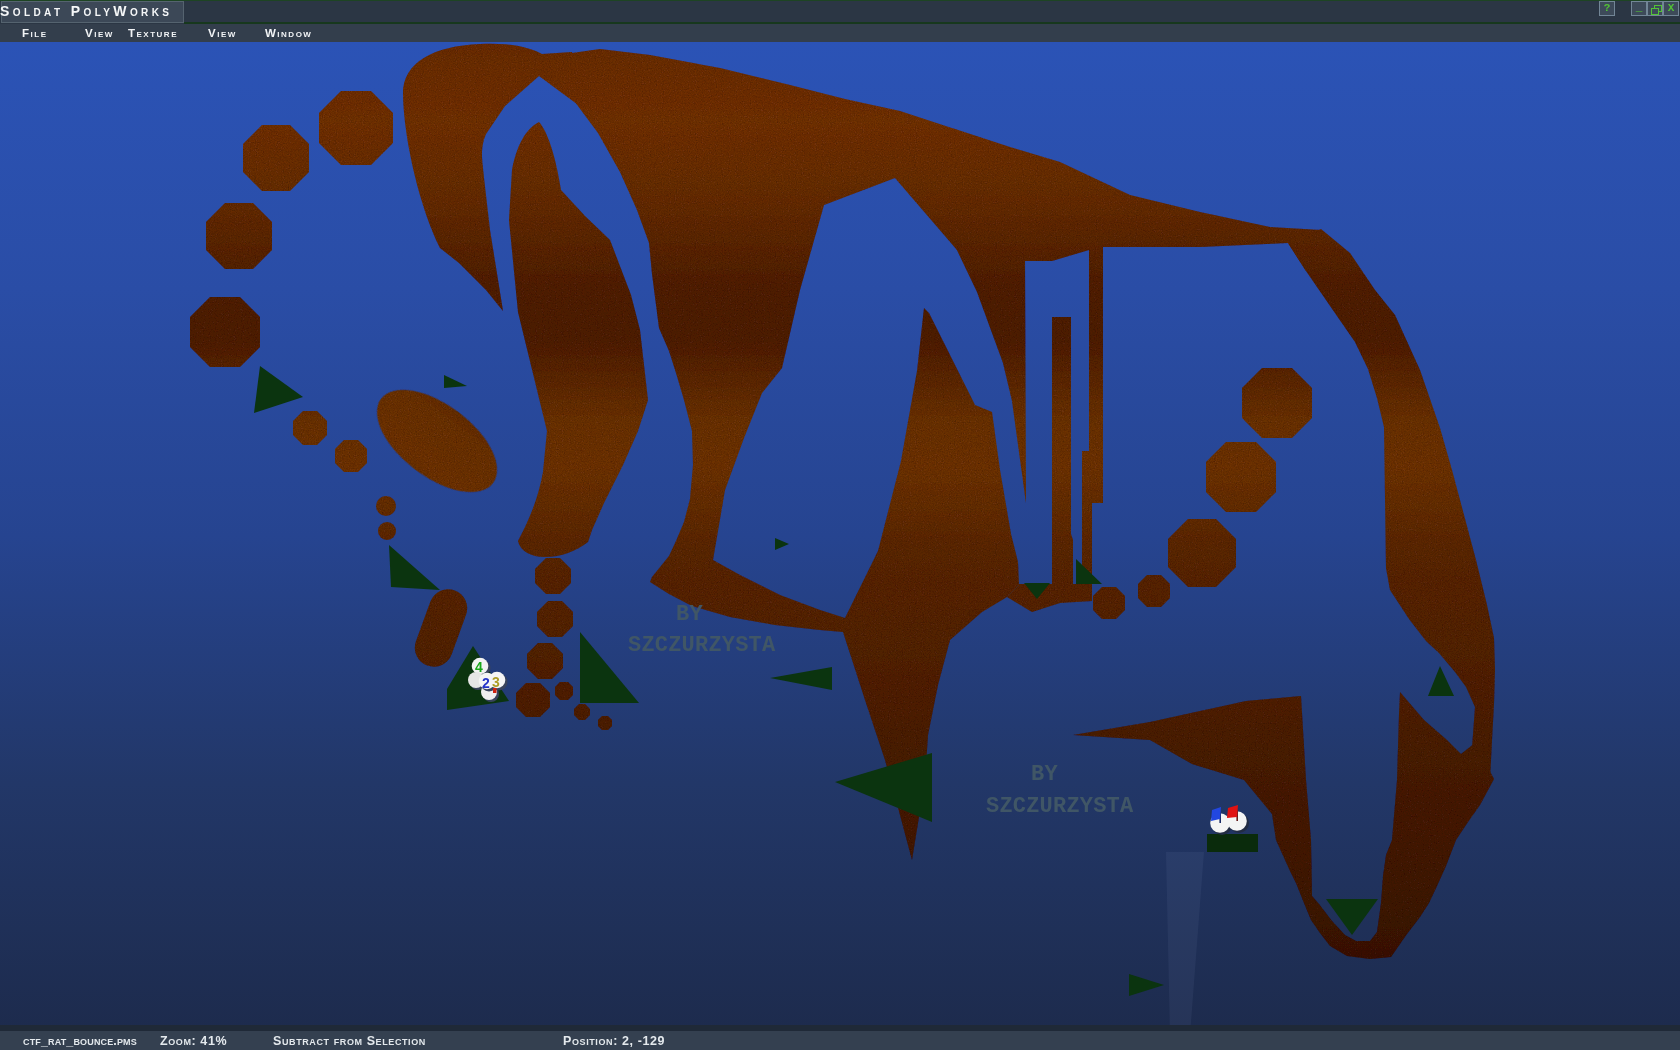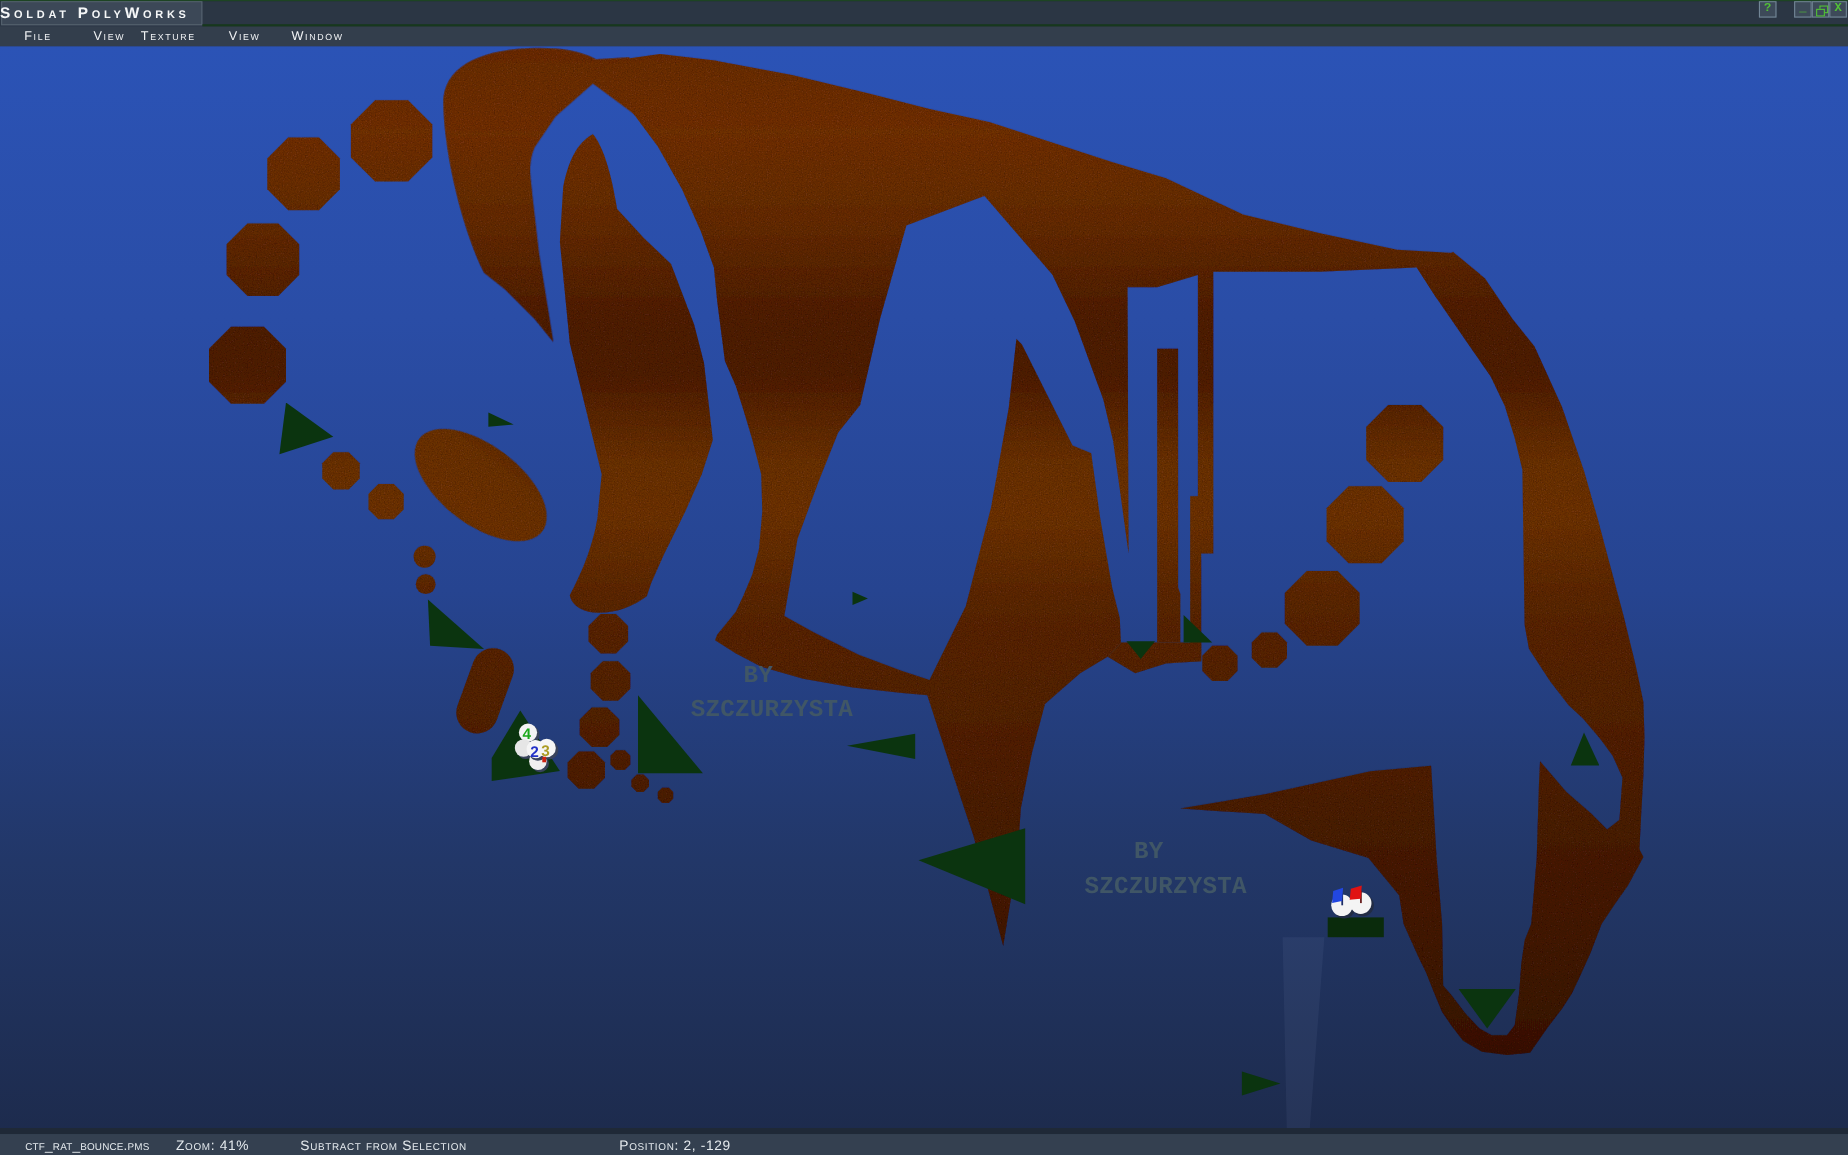--- a/index.html
+++ b/index.html
@@ -1,22 +1,22 @@
 <!DOCTYPE html>
 <html><head><meta charset="utf-8"><style>
 html,body{margin:0;padding:0;width:1680px;height:1050px;overflow:hidden;background:#2c3745;font-family:"Liberation Sans",sans-serif;}
 #titlebar{position:absolute;left:0;top:0;width:1680px;height:24px;background:#2b3644;border-top:1px solid #15351a;box-sizing:border-box;}
 #titletab{position:absolute;left:1px;top:1px;width:183px;height:22px;background:#3c4857;border:1px solid #55636f;box-sizing:border-box;}
 #titletext{position:absolute;left:0;top:3px;color:#f5f7f8;font-size:14px;font-weight:bold;font-variant:small-caps;letter-spacing:3.4px;}
 .wbtn{position:absolute;top:1px;width:16px;height:15px;background:#3d4a59;border:1px solid #728696;box-sizing:border-box;color:#52c236;font-weight:bold;font-size:11px;text-align:center;line-height:13px;font-family:"Liberation Mono",monospace;}
 #menubar{position:absolute;left:0;top:24px;width:1680px;height:18px;background:#333e4c;}
-.mi{position:absolute;top:27px;color:#f2f4f6;font-size:11.5px;font-weight:normal;font-variant:small-caps;letter-spacing:1.5px;}
+.mi{position:absolute;top:27px;color:#f2f4f6;font-size:11.5px;font-weight:bold;font-variant:small-caps;letter-spacing:1.5px;}
 #statusbar{position:absolute;left:0;top:1031px;width:1680px;height:19px;background:#344050;}
 #statusstrip{position:absolute;left:0;top:1025px;width:1680px;height:6px;background:#1f2937;}
-.si{position:absolute;top:1034px;color:#e4e9ed;font-size:12.5px;font-weight:normal;font-variant:small-caps;letter-spacing:0.6px;}
+.si{position:absolute;top:1034px;color:#e4e9ed;font-size:12.5px;font-weight:bold;font-variant:small-caps;letter-spacing:0.6px;}
 #canvas{position:absolute;left:0;top:0;}
 .maptext{fill:#405666;font-family:"Liberation Mono",monospace;font-weight:bold;font-size:22px;letter-spacing:0.2px;}
 </style></head>
 <body>
 <svg id="canvas" width="1680" height="1050" viewBox="0 0 1680 1050">
 <defs>
 <linearGradient id="bg" x1="0" y1="42" x2="0" y2="1030" gradientUnits="userSpaceOnUse">
 <stop offset="0" stop-color="#2b53b6"></stop>
         <stop offset="0.25" stop-color="#2a4da6"></stop>
 <stop offset="0.5" stop-color="#264490"></stop>

